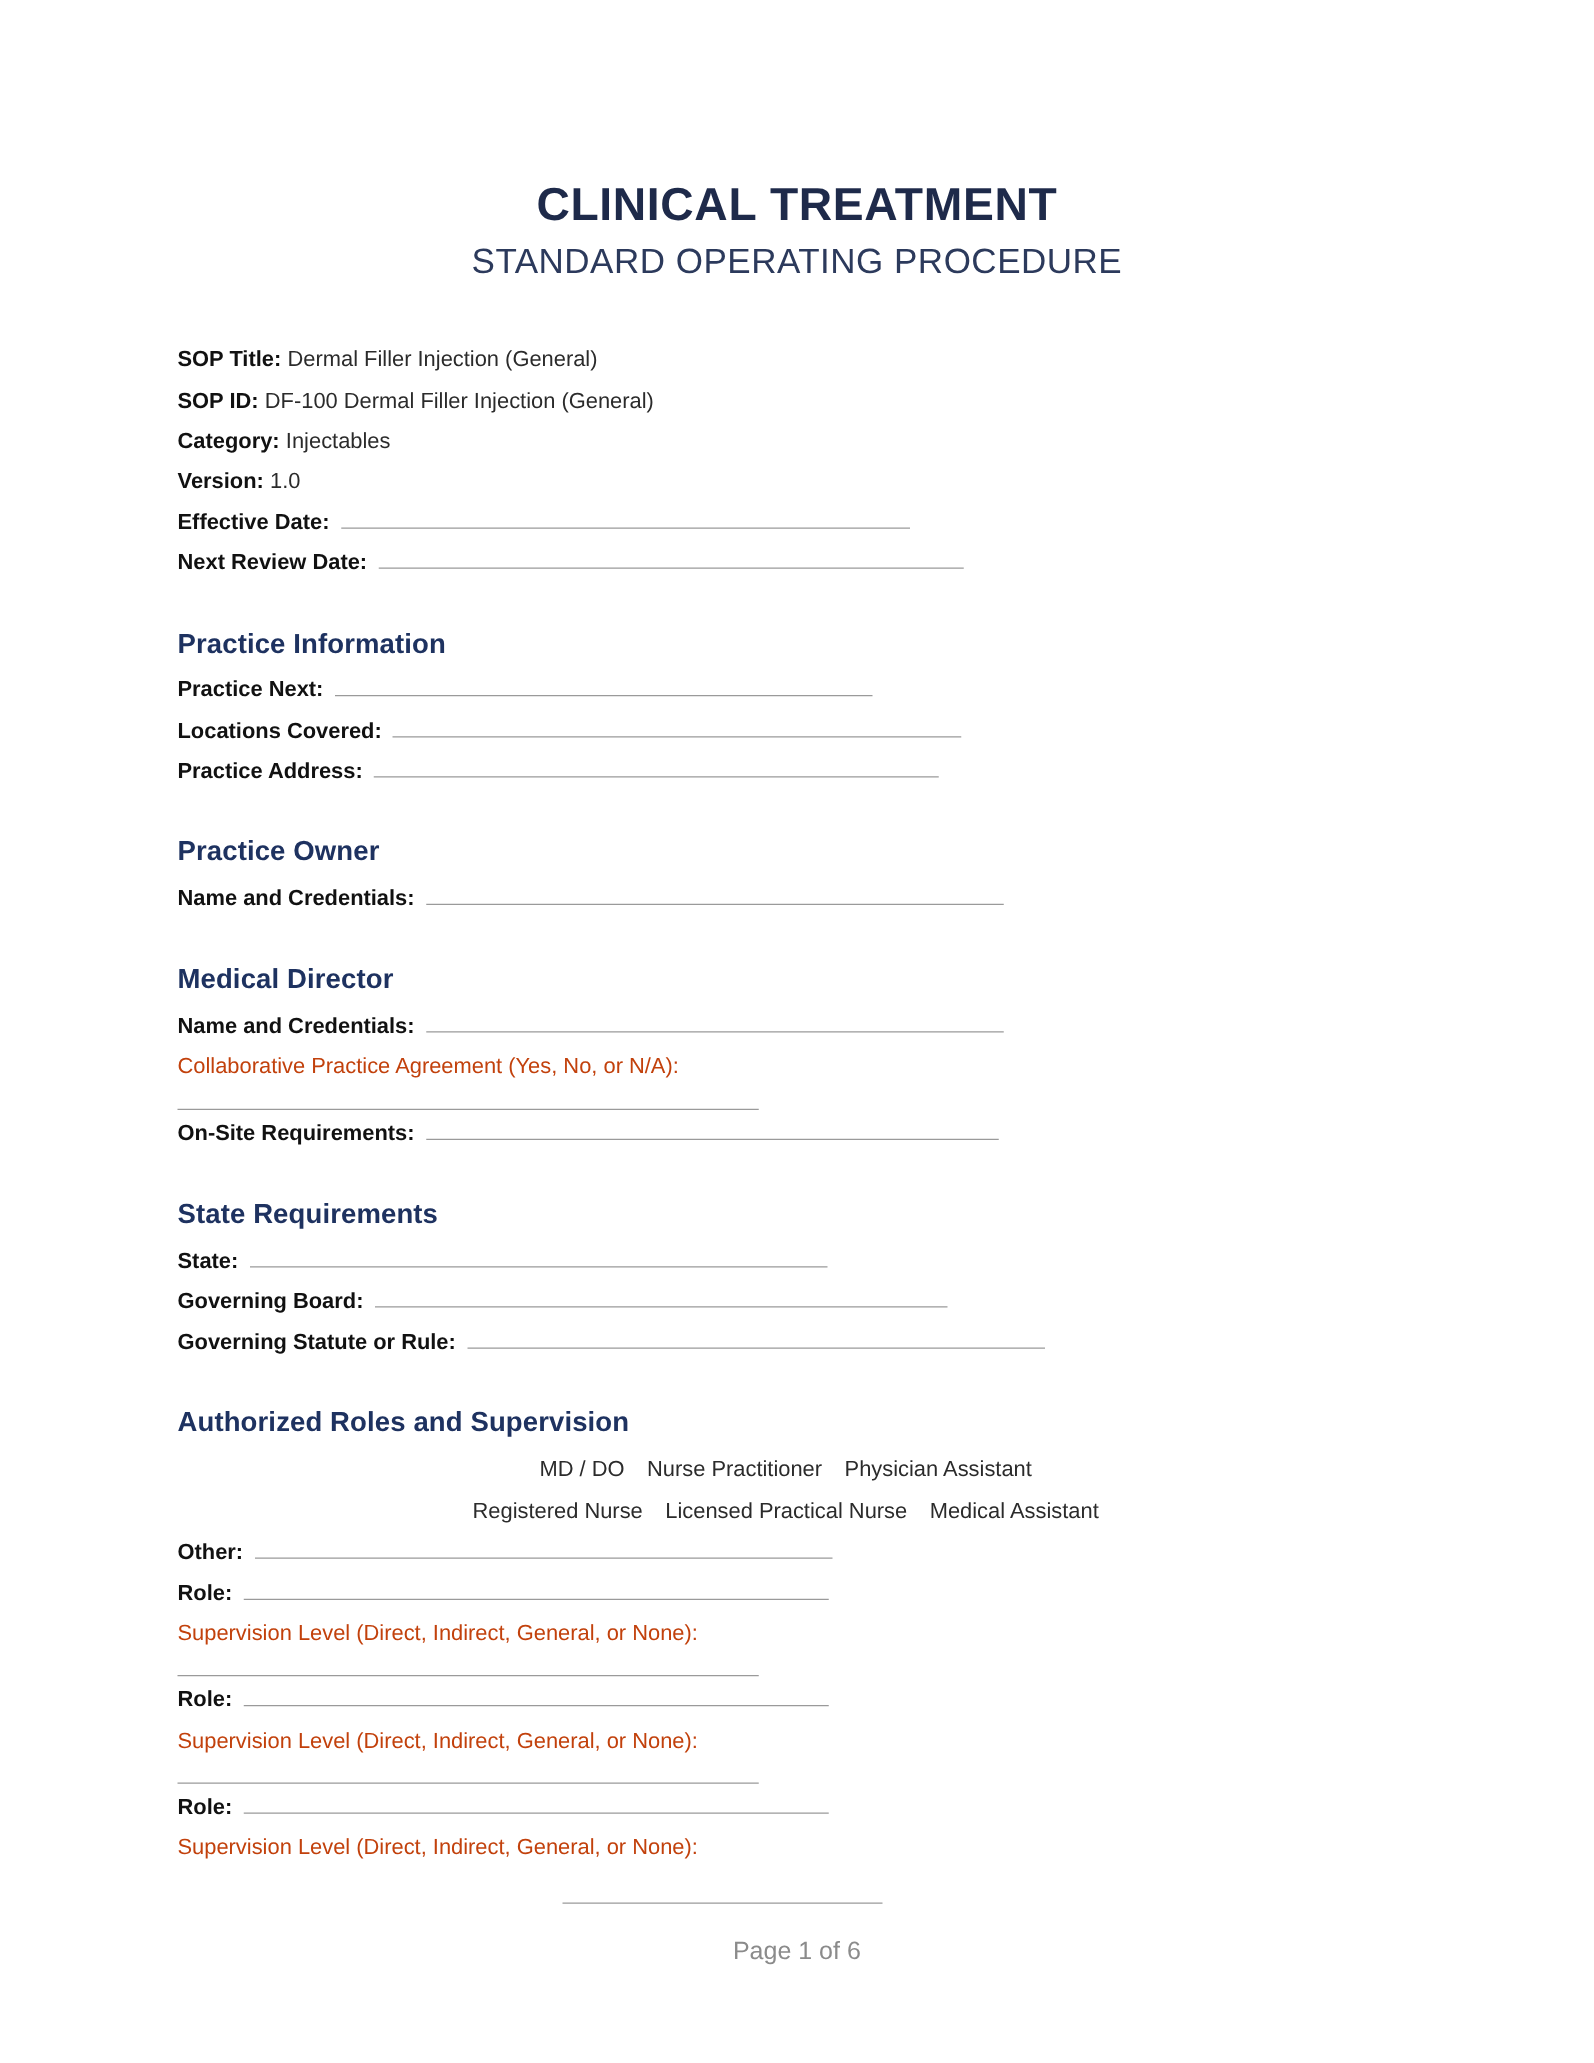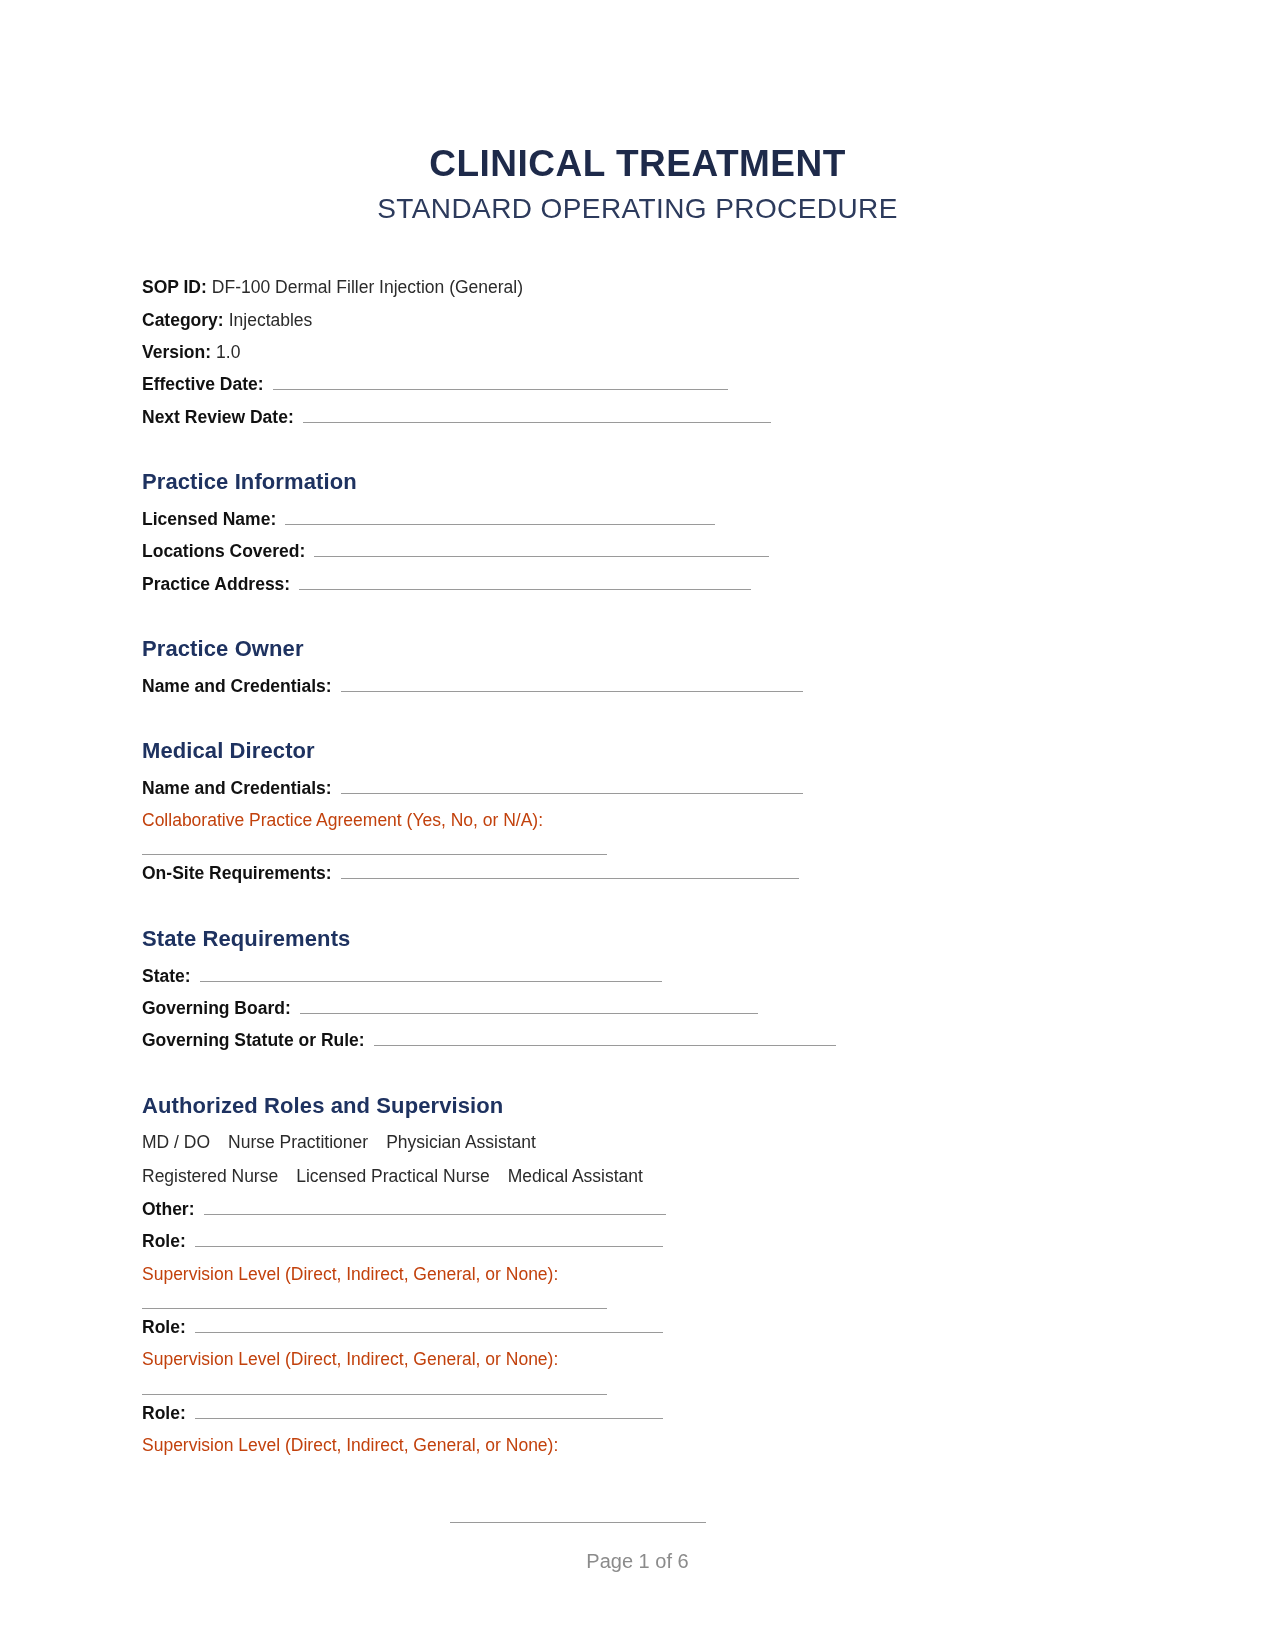--- a/index.html
+++ b/index.html
@@ -89,20 +89,21 @@
     border-bottom: 1px solid #9a9a9a;
     height: 16px;
     margin-left: 0;
     margin-top: 2px;
     margin-bottom: 2px;
   }
   .roles-line {
     font-size: 17.5px;
     line-height: 1.9;
     color: #2b2b2b;
+    text-align: center;
   }
   .role-token {
     display: inline-block;
     margin-right: 18px;
   }
   .block-label {
     font-size: 17.5px;
     font-weight: 400;
     color: #c2410c;
     line-height: 1.85;
@@ -130,20 +131,23 @@
 </head>
 <body>
 
 <div class="page">
 
   <h1 class="doc-title">CLINICAL TREATMENT</h1>
   <div class="doc-subtitle">STANDARD OPERATING PROCEDURE</div>
 
   <div class="section first">
 
+    <div class="field">
+      <span class="field-label">SOP Title:</span><span class="field-value">Dermal Filler Injection (General)</span>
+    </div>
 
     <div class="field">
       <span class="field-label">SOP ID:</span><span class="field-value">DF-100 Dermal Filler Injection (General)</span>
     </div>
 
     <div class="field">
       <span class="field-label">Category:</span><span class="field-value">Injectables</span>
     </div>
 
     <div class="field">
@@ -156,21 +160,21 @@
 
     <div class="field">
       <span class="field-label">Next Review Date:</span><span class="blank" style="width:468px"></span>
     </div>
   </div>
 
   <div class="section">
     <div class="section-heading">Practice Information</div>
 
     <div class="field">
-      <span class="field-label">Licensed Name:</span><span class="blank" style="width:430px"></span>
+      <span class="field-label">Practice Next:</span><span class="blank" style="width:430px"></span>
     </div>
 
     <div class="field">
       <span class="field-label">Locations Covered:</span><span class="blank" style="width:455px"></span>
     </div>
 
     <div class="field">
       <span class="field-label">Practice Address:</span><span class="blank" style="width:452px"></span>
     </div>
   </div>

